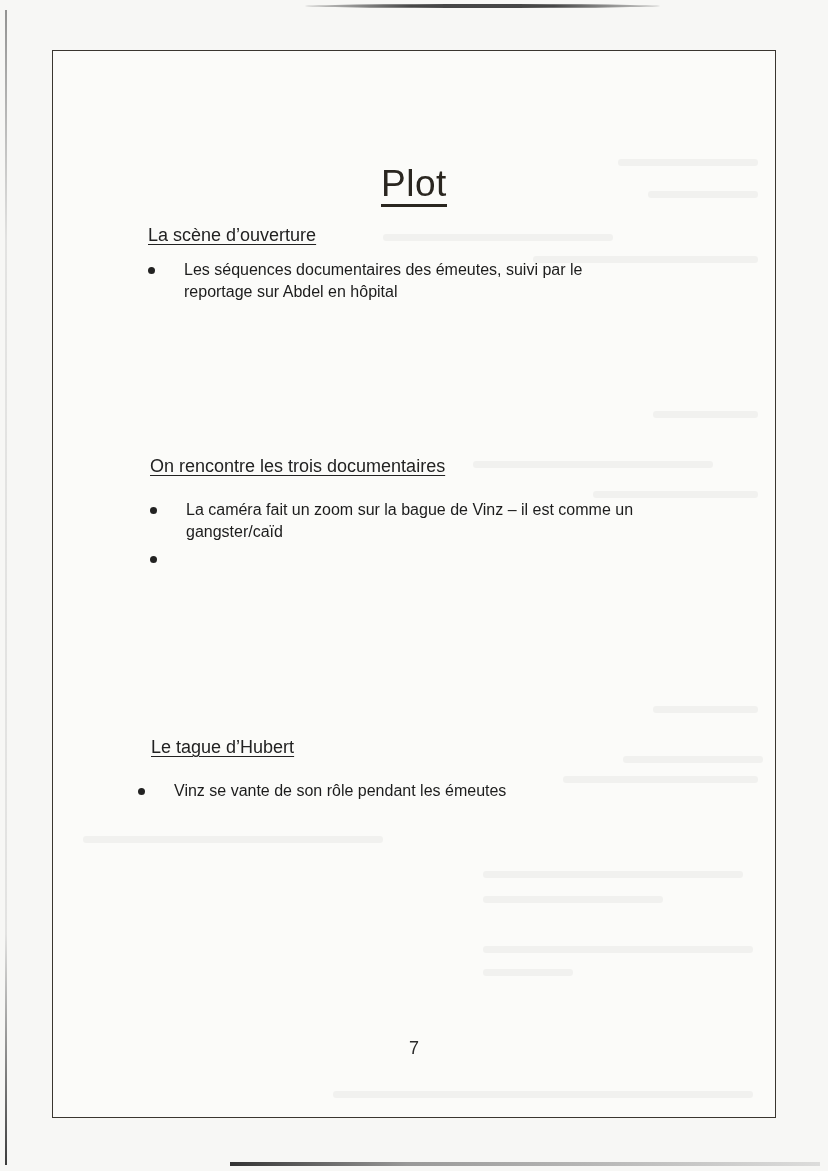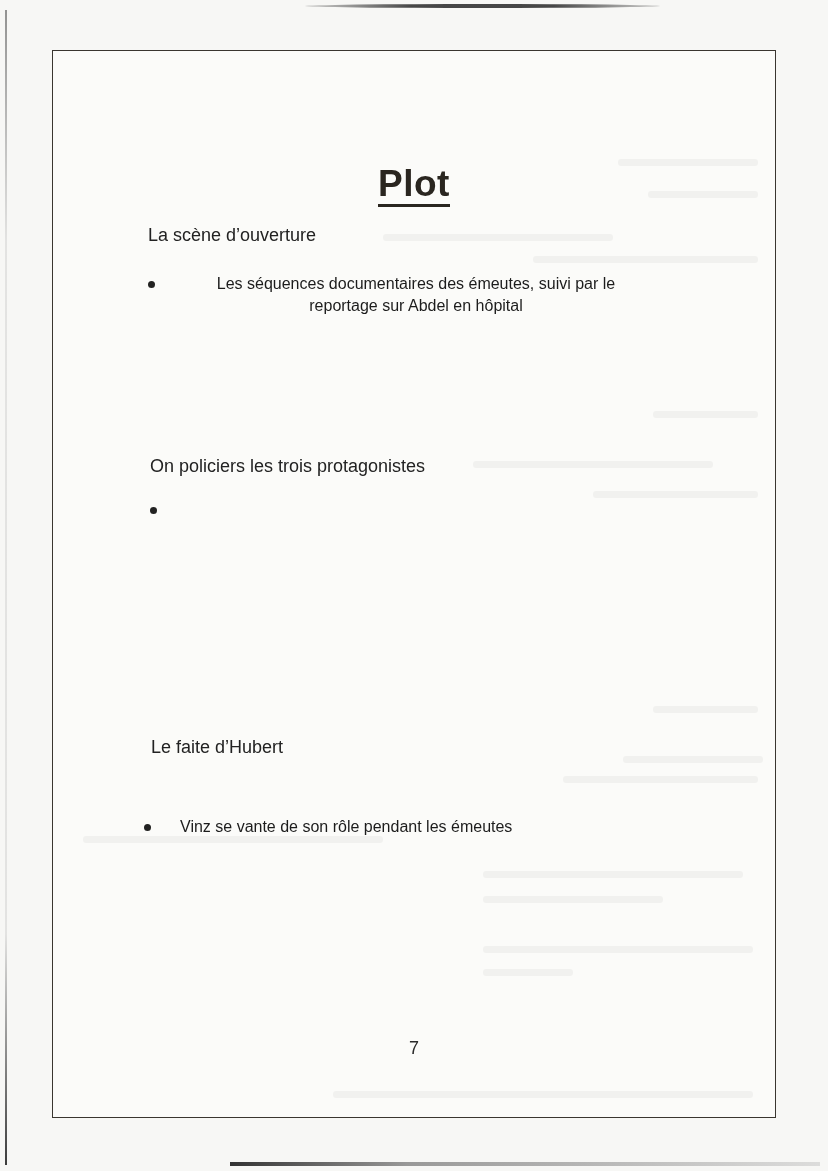--- a/index.html
+++ b/index.html
@@ -56,38 +56,39 @@
       background: rgba(120,120,120,0.07);
       border-radius: 3px;
     }
     .title {
       position: absolute;
       left: 0;
       width: 100%;
       top: 112px;
       text-align: center;
       font-size: 37px;
-      font-weight: bold;
+      font-weight: normal;
       color: #2a2620;
       letter-spacing: 0.5px;
     }
     .title span {
       border-bottom: 3px solid #2a2620;
       padding-bottom: 0px;
       line-height: 1.05;
       display: inline-block;
     }
     .section {
       position: absolute;
       left: 0;
       width: 100%;
     }
     .section-heading {
       font-size: 18px;
       color: #222;
+      text-decoration: underline;
       text-underline-offset: 3px;
       text-decoration-thickness: 1.2px;
       margin: 0;
       font-weight: normal;
       position: absolute;
       white-space: nowrap;
     }
     .bullets {
       list-style: none;
       margin: 0;
@@ -146,40 +147,44 @@
   <div class="bleed" style="left:430px; top:895px; width:270px;"></div>
   <div class="bleed" style="left:430px; top:918px; width:90px;"></div>
   <div class="bleed" style="left:280px; top:1040px; width:420px;"></div>
 
   <div class="title">
     <span>Plot</span>
   </div>
 
   <div class="section">
     <h2 class="section-heading" style="left:95px; top:174px;">La scène d’ouverture</h2>
-    <ul class="bullets" style="left:95px; top:222px; width:500px;text-align:center;">
+    <ul class="bullets" style="left:95px; top:208px; width:500px;">
       <li>
         <span class="dot"></span>
         <span>Les séquences documentaires des émeutes, suivi par le reportage sur Abdel en hôpital</span>
       </li>
     </ul>
   </div>
 
   <div class="section">
-    <h2 class="section-heading" style="left:97px; top:405px;">On policiers les trois protagonistes</h2>
+    <h2 class="section-heading" style="left:97px; top:405px;">On rencontre les trois documentaires</h2>
     <ul class="bullets" style="left:97px; top:448px; width:522px;">
+      <li>
+        <span class="dot"></span>
+        <span>La caméra fait un zoom sur la bague de Vinz – il est comme un gangster/caïd</span>
+      </li>
       <li>
         <span class="dot"></span>
       </li>
     </ul>
   </div>
 
   <div class="section">
-    <h2 class="section-heading" style="left:98px; top:686px;">Le faite d’Hubert</h2>
-    <ul class="bullets" style="left:91px; top:729px; width:540px;margin-top:36px;">
+    <h2 class="section-heading" style="left:98px; top:686px;">Le tague d’Hubert</h2>
+    <ul class="bullets" style="left:85px; top:729px; width:540px;">
       <li>
         <span class="dot"></span>
         <span>Vinz se vante de son rôle pendant les émeutes</span>
       </li>
     </ul>
   </div>
 
   <div class="page-number">7</div>
 </div>
 

